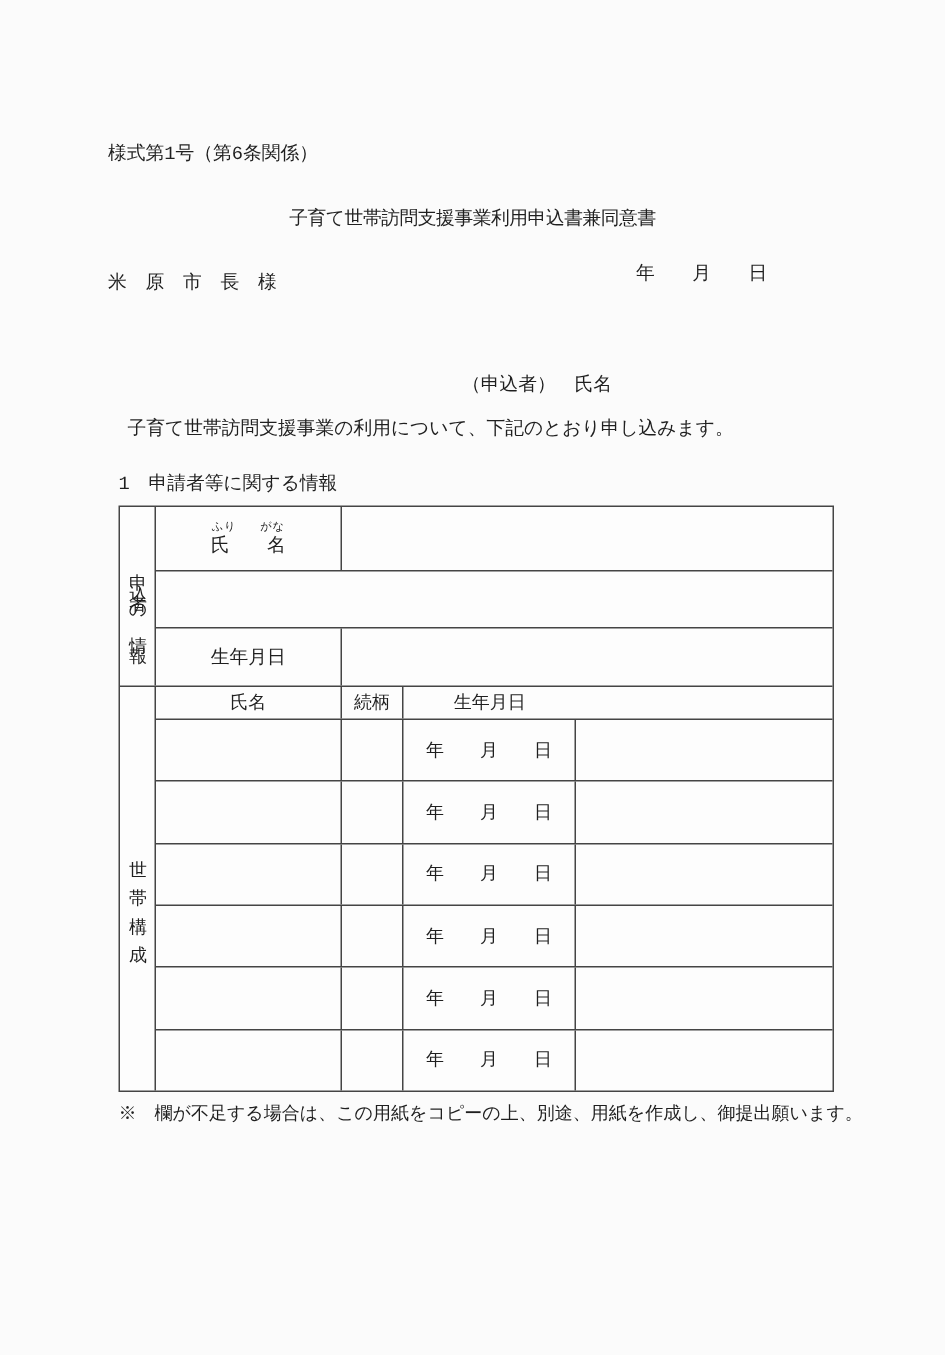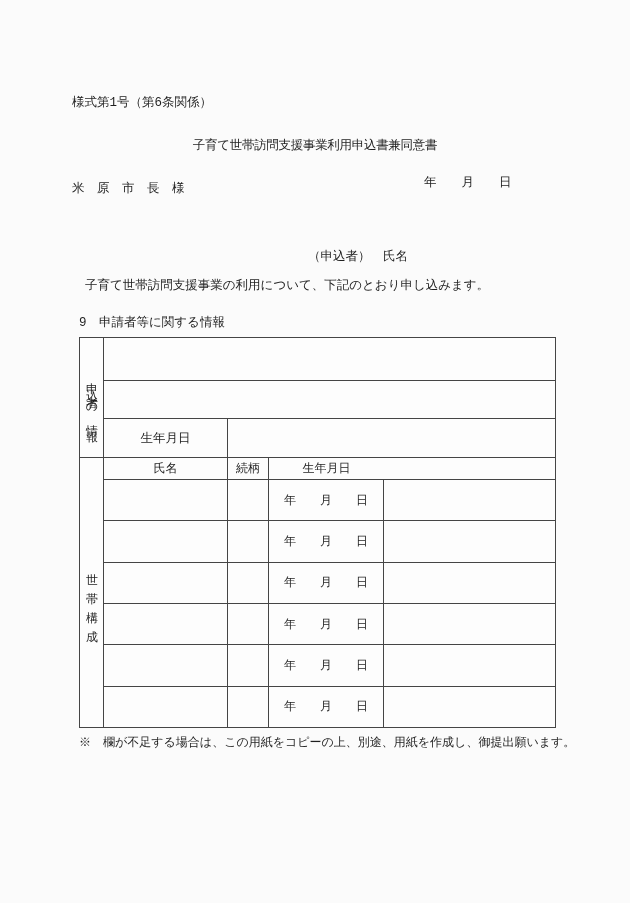--- a/index.html
+++ b/index.html
@@ -75,30 +75,34 @@
 </style>
 </head>
 <body>
 
 <div class="abs t12" id="form-number">様式第1号（第6条関係）</div>
 <div class="abs t12" id="doc-title">子育て世帯訪問支援事業利用申込書兼同意書</div>
 <div class="abs t12" id="date-line">年　　月　　日</div>
 <div class="abs t12" id="addressee">米　原　市　長　様</div>
 <div class="abs t12" id="applicant-line">（申込者）　氏名</div>
 <div class="abs t12" id="intro-line">子育て世帯訪問支援事業の利用について、下記のとおり申し込みます。</div>
-<div class="abs t12" id="section-heading">9　申請者等に関する情報</div>
+<div class="abs t12" id="section-heading">1　申請者等に関する情報</div>
 
 <div class="form-table">
 
   <div class="tsection" id="section-applicant">
     <div class="vlabel-cell">
       <div class="vtext" id="applicant-vtext">申込者の情報</div>
     </div>
     <div class="rows-col">
       <div class="rowA" id="rowA-name">
+        <div class="labelA">
+          <div class="furigana">ふり　　がな</div>
+          <div>氏　　名</div>
+        </div>
         <div class="valueA"></div>
       </div>
       <div class="rowA" id="rowA-address">
       </div>
       <div class="rowA" id="rowA-birth">
         <div class="labelA">
           <div>生年月日</div>
         </div>
         <div class="valueA"></div>
       </div>

